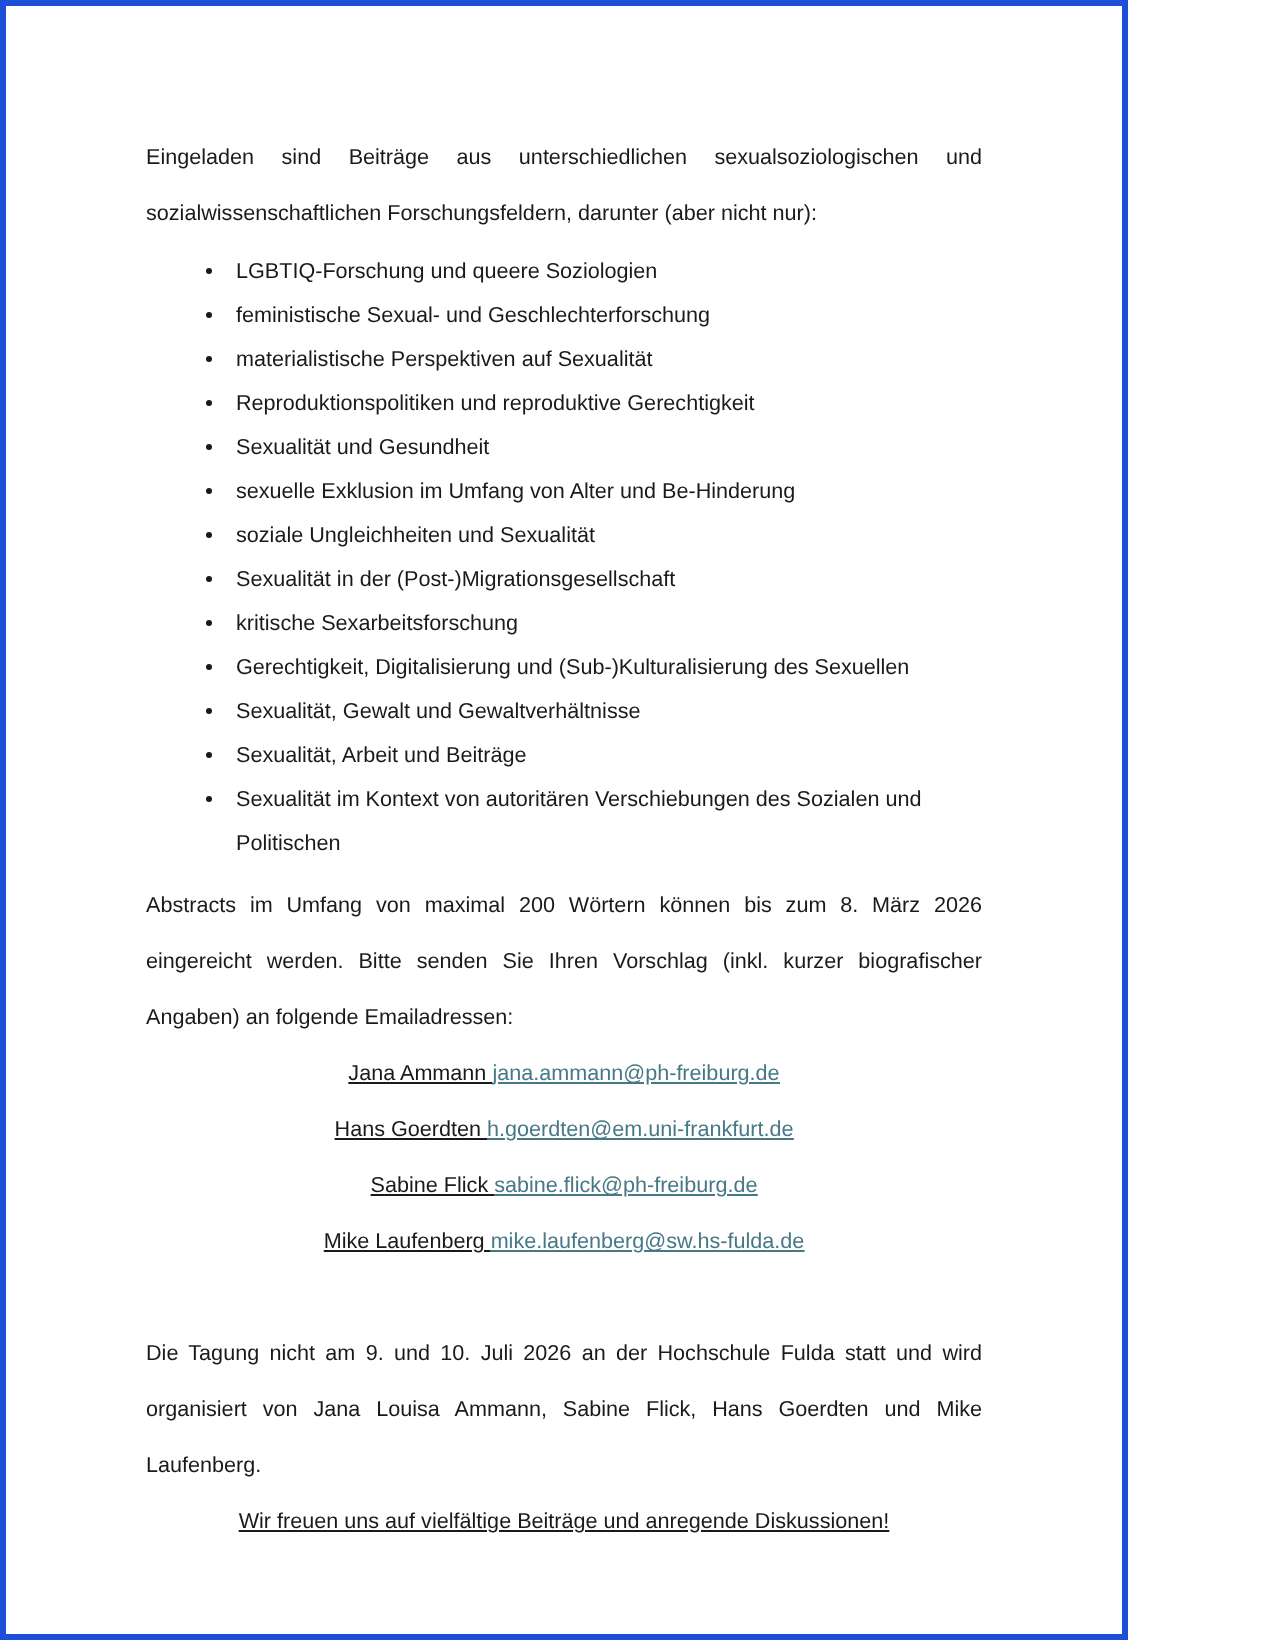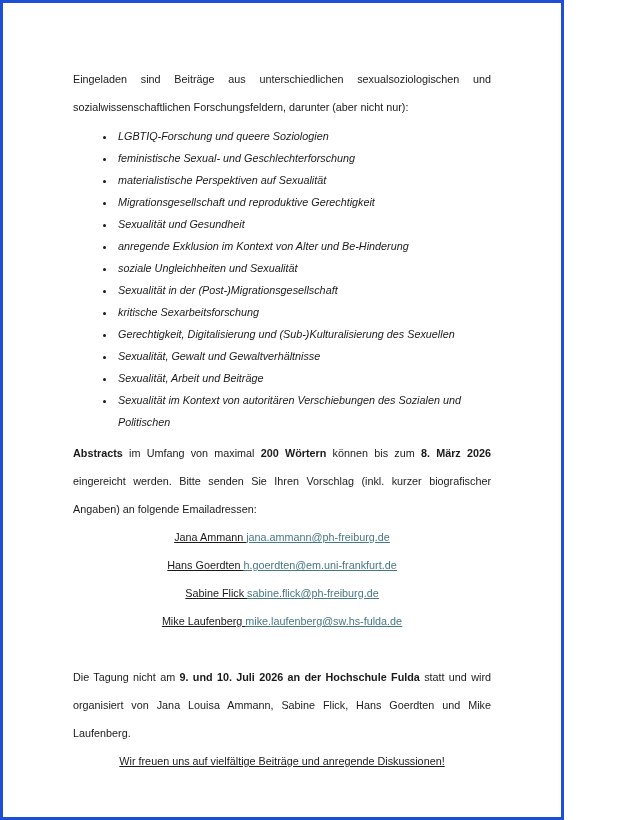--- a/index.html
+++ b/index.html
@@ -33,27 +33,26 @@
   p.single {
     margin: 0;
     line-height: 28px;
     text-align: center;
     text-decoration: underline;
   }
   ul.topics {
     margin: 4px 0 0 0;
     padding: 0 0 0 43px;
     list-style: disc outside;
-    font-style: italic;
   }
   ul.topics li {
     line-height: 22px;
     padding-left: 2px;
   }
-  .b { font-weight: bold; }
+  .b { font-weight: normal; }
   a.email {
     color: #467886;
     text-decoration: underline;
     cursor: pointer;
   }
   .gap { height: 28px; }
   .para-spacer { height: 0px; }
 </style>
 </head>
 <body>
@@ -62,23 +61,23 @@
   <div class="content">
 
     <p class="para">
       <span>Eingeladen sind Beiträge aus unterschiedlichen sexualsoziologischen und sozialwissenschaftlichen Forschungsfeldern, darunter (aber nicht nur):</span>
     </p>
 
     <ul class="topics">
       <li>LGBTIQ-Forschung und queere Soziologien</li>
       <li>feministische Sexual- und Geschlechterforschung</li>
       <li>materialistische Perspektiven auf Sexualität</li>
-      <li>Migrationsgesellschaft und reproduktive Gerechtigkeit</li>
+      <li>Reproduktionspolitiken und reproduktive Gerechtigkeit</li>
       <li>Sexualität und Gesundheit</li>
-      <li>anregende Exklusion im Kontext von Alter und Be-Hinderung</li>
+      <li>sexuelle Exklusion im Umfang von Alter und Be-Hinderung</li>
       <li>soziale Ungleichheiten und Sexualität</li>
       <li>Sexualität in der (Post-)Migrationsgesellschaft</li>
       <li>kritische Sexarbeitsforschung</li>
       <li>Gerechtigkeit, Digitalisierung und (Sub-)Kulturalisierung des Sexuellen</li>
       <li>Sexualität, Gewalt und Gewaltverhältnisse</li>
       <li>Sexualität, Arbeit und Beiträge</li>
       <li>Sexualität im Kontext von autoritären Verschiebungen des Sozialen und Politischen</li>
     </ul>
 
     <div class="para-spacer" style="height:6px"></div>

